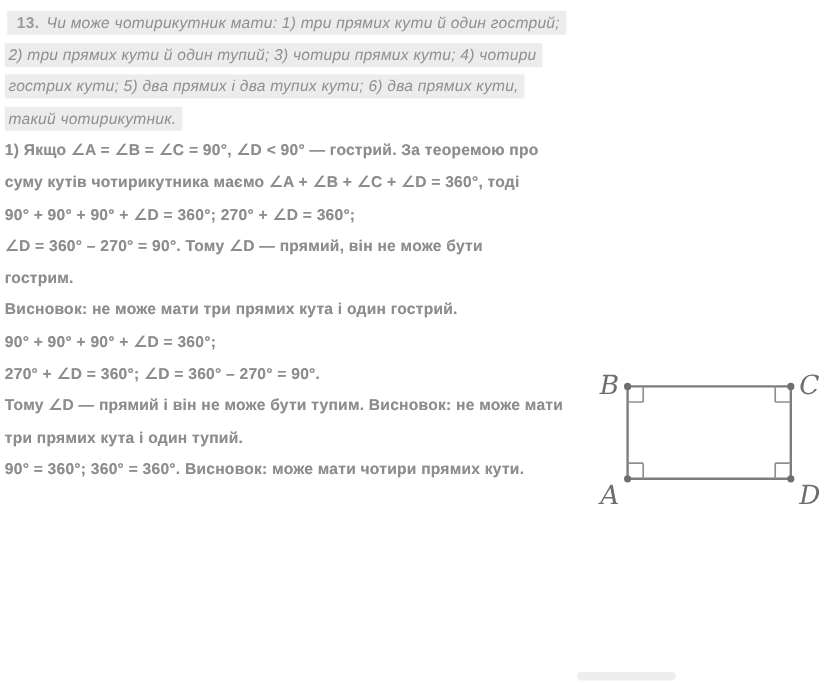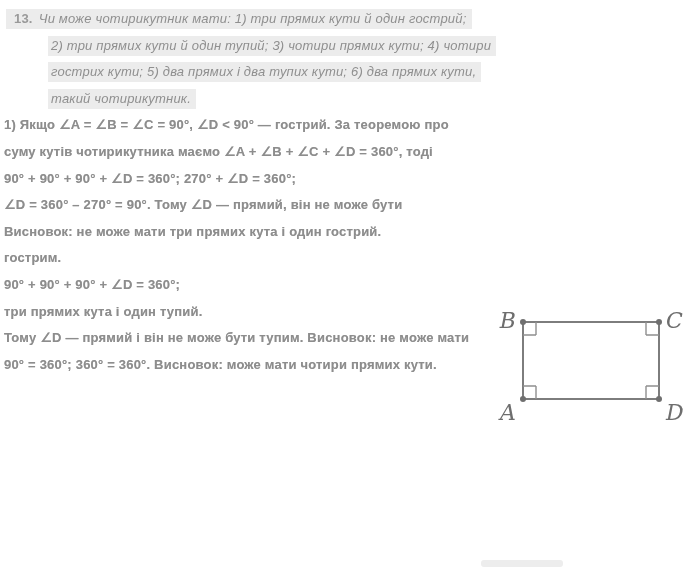--- a/index.html
+++ b/index.html
@@ -22,21 +22,20 @@
     white-space:pre;
     font-size:13px;
     letter-spacing:0.2px;
   }
   
   .t-line{color:#8f8f8f;}
   .hl{
     background:#ececec;
     padding:2px 5px 3px 3px;
     font-style:italic;
-    margin-left:44px;
   }
   .num{
     font-style:normal;
     font-weight:bold;
     color:#9a9a9a;
     margin-left:5px;
     margin-right:6px;
   }
   .first-hl{margin-left:2px;}
   
@@ -74,25 +73,26 @@
 
     <div class="t-line"><span class="hl first-hl"><span class="num">13.</span><span>Чи може чотирикутник мати: 1) три прямих кути й один гострий;</span></span></div>
     <div class="t-line"><span class="hl">2) три прямих кути й один тупий; 3) чотири прямих кути; 4) чотири</span></div>
     <div class="t-line"><span class="hl">гострих кути; 5) два прямих і два тупих кути; 6) два прямих кути,</span></div>
     <div class="t-line"><span class="hl">такий чотирикутник.</span></div>
 
     <div class="s-line">1) Якщо ∠A = ∠B = ∠C = 90°, ∠D &lt; 90° — гострий. За теоремою про</div>
     <div class="s-line">суму кутів чотирикутника маємо ∠A + ∠B + ∠C + ∠D = 360°, тоді</div>
     <div class="s-line">90° + 90° + 90° + ∠D = 360°; 270° + ∠D = 360°;</div>
     <div class="s-line">∠D = 360° – 270° = 90°. Тому ∠D — прямий, він не може бути</div>
+    <div class="s-line">гострим.</div>
     <div class="s-line">Висновок: не може мати три прямих кута і один гострий.</div>
-    <div class="s-line">гострим.</div>
     <div class="s-line">90° + 90° + 90° + ∠D = 360°;</div>
+    <div class="s-line">270° + ∠D = 360°; ∠D = 360° – 270° = 90°.</div>
+    <div class="s-line">Тому ∠D — прямий і він не може бути тупим. Висновок: не може мати</div>
     <div class="s-line">три прямих кута і один тупий.</div>
-    <div class="s-line">Тому ∠D — прямий і він не може бути тупим. Висновок: не може мати</div>
     <div class="s-line">90° = 360°; 360° = 360°. Висновок: може мати чотири прямих кути.</div>
   </div>
 
   <div class="figure">
     <svg width="202" height="132" viewBox="0 0 202 132">
 
       <path d="M30 26 H166 V103 H30 Z" fill="none" stroke="#7d7d7d" stroke-width="2" stroke-linejoin="miter"></path>
 
       <path d="M43 26 V39 M30 39 H43" fill="none" stroke="#8f8f8f" stroke-width="1.4"></path>
       <path d="M153 26 V39 M153 39 H166" fill="none" stroke="#8f8f8f" stroke-width="1.4"></path>

